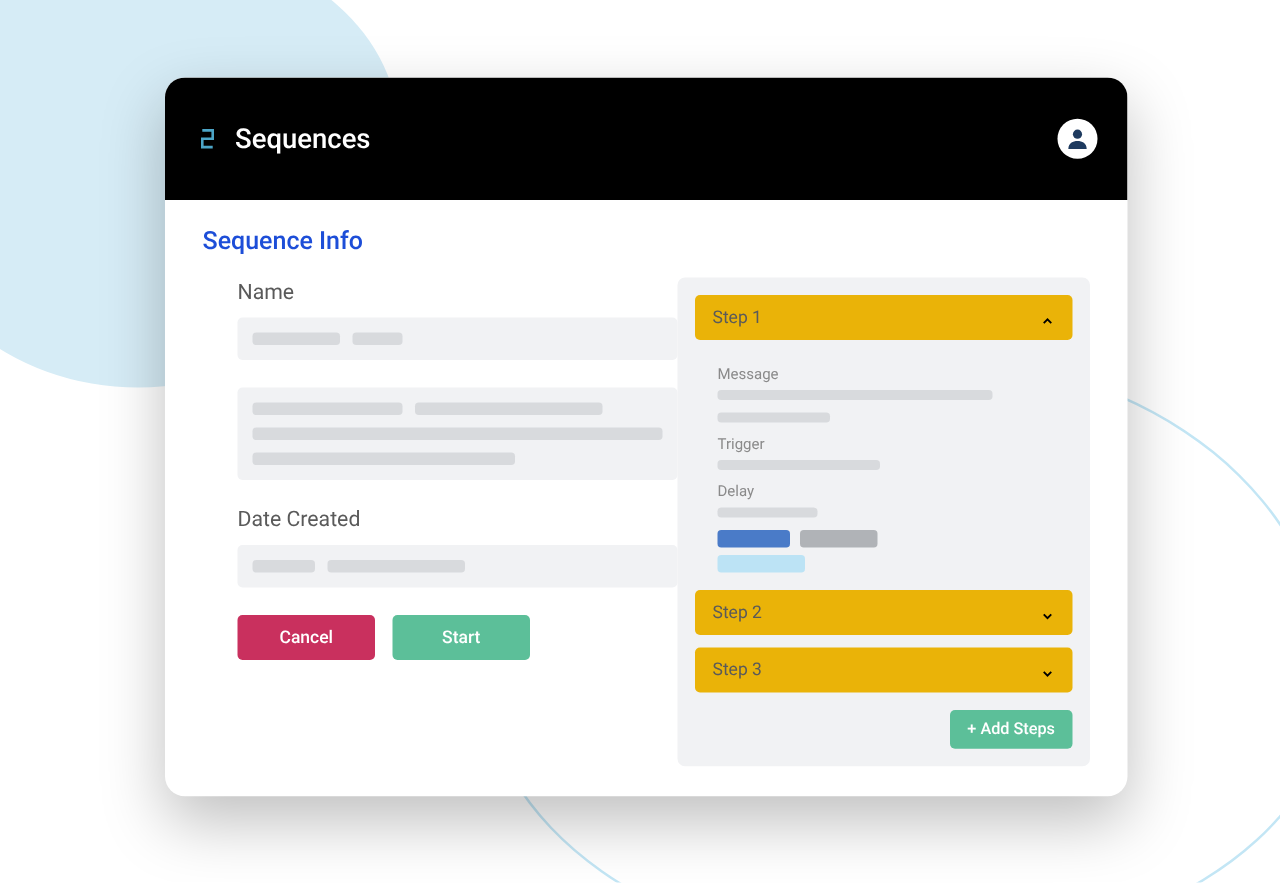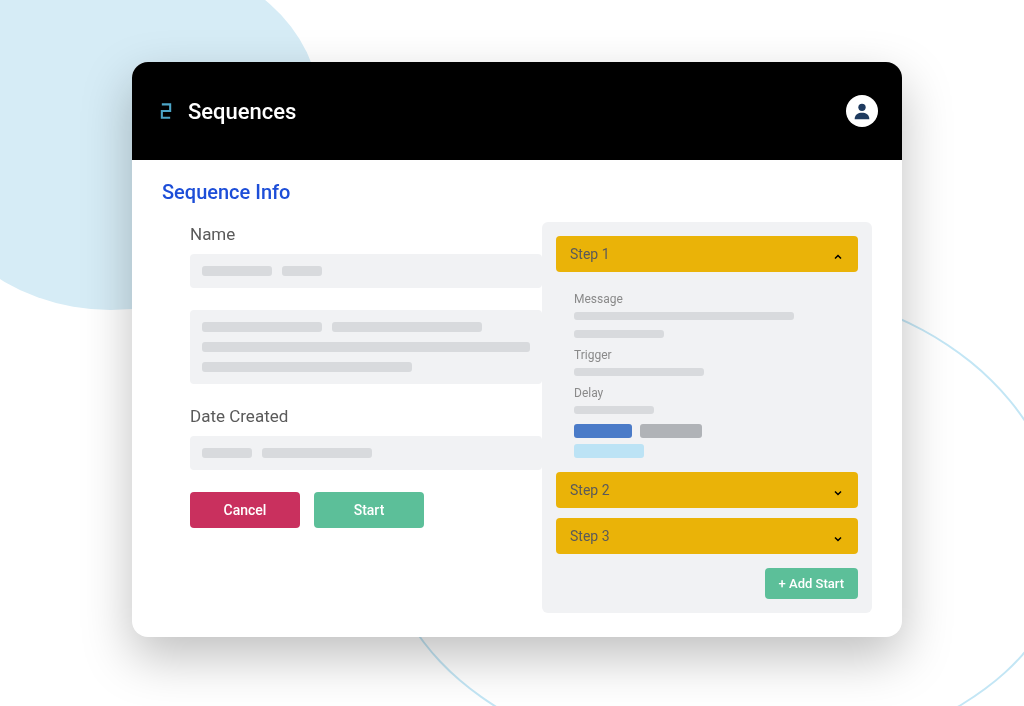--- a/index.html
+++ b/index.html
@@ -303,18 +303,18 @@
         <div class="step-header" style="margin-bottom:0">
           <span class="step-title">Step 3</span>
           <span class="chevron">
             <svg viewBox="0 0 24 24" width="12" height="12" fill="none" stroke="#000" stroke-width="3">
                 <path d="M6 9 L12 15 L18 9"></path>
               </svg>
           </span>
         </div>
 
         <div class="add-row">
-          <button class="btn btn-add" style="width:auto">+ Add Start</button>
+          <button class="btn btn-add" style="width:auto">+ Add Steps</button>
         </div>
       </div>
     </div>
   </div>
 </div>
 
 </body></html>

